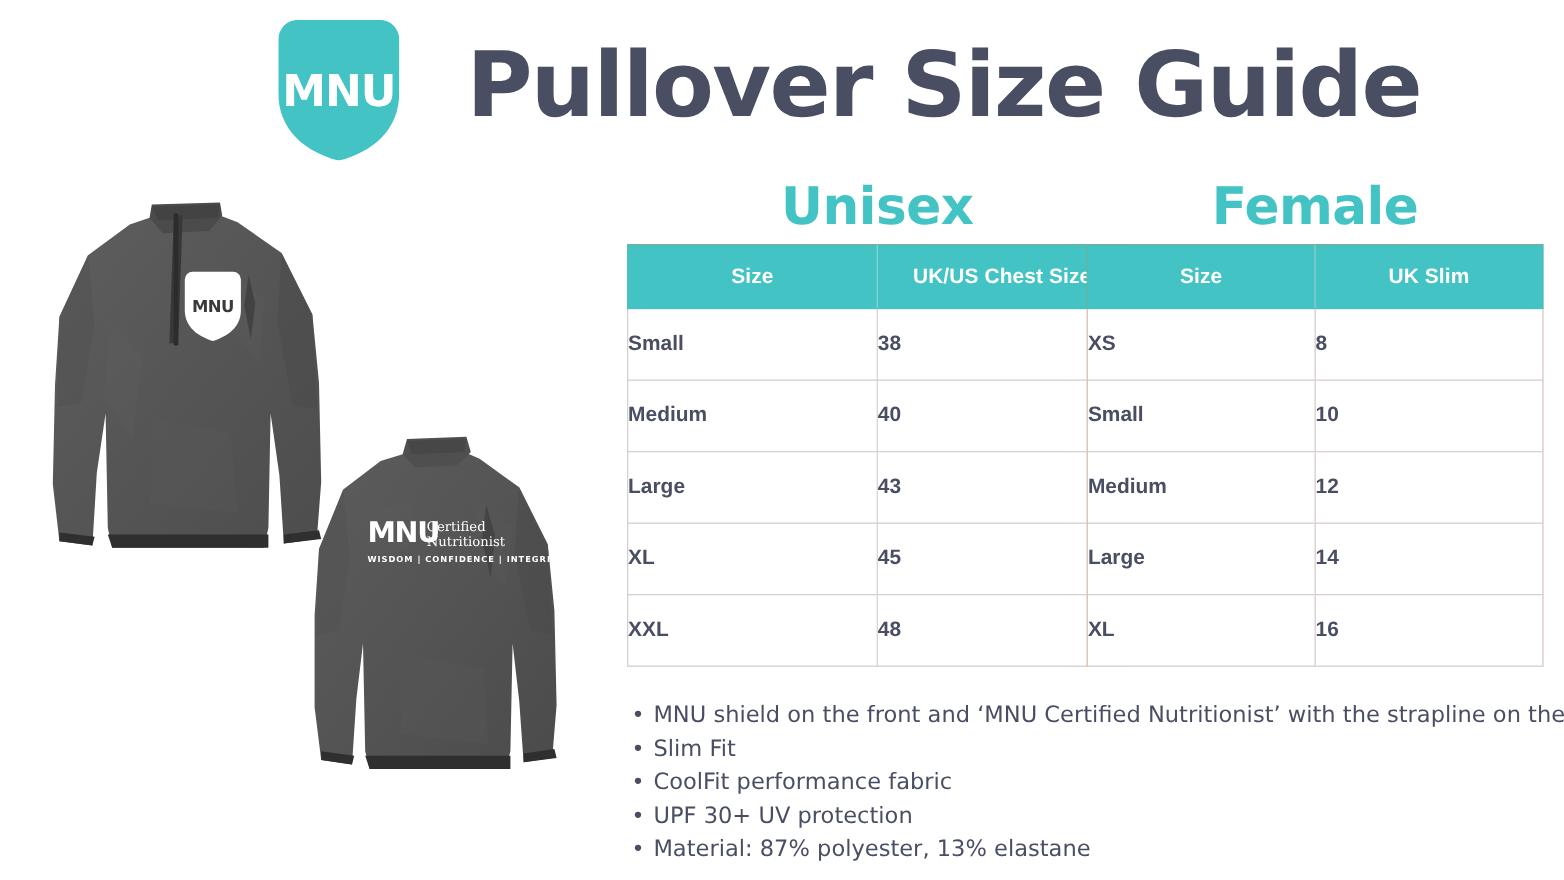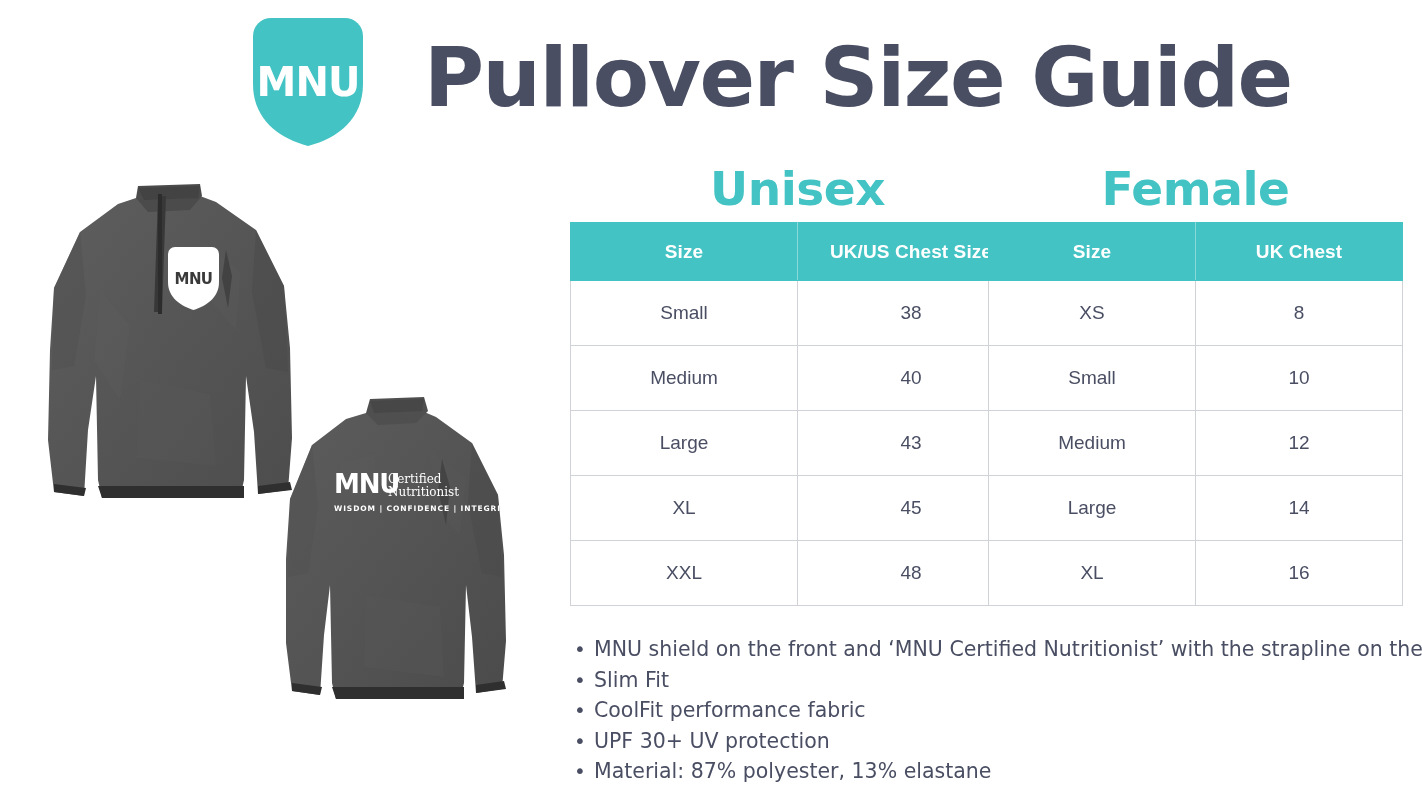--- a/index.html
+++ b/index.html
@@ -87,23 +87,22 @@
     height: 58px;
     text-align: center;
     border: 1px solid #44c3c4;
     border-right-color: #8ad9da;
     letter-spacing: 0.1px;
   }
   table.size-table th:last-child { border-right-color: #44c3c4; }
 
   table.size-table td {
     height: 65px;
-    text-align: center;
     font-size: 19px;
-    font-weight: normal;
+    font-weight: bold;
     color: #4a4e63;
     border: 1px solid #cfd2d6;
     background: #ffffff;
   }
 
   
   #features {
     position: absolute;
     left: 572px; top: 634px;
     width: 820px;
@@ -259,21 +258,21 @@
       </tbody>
     </table>
   </div>
 
   <div class="table-block" id="female-block">
     <div class="table-heading">Female</div>
     <table class="size-table">
       <thead>
         <tr>
           <th>Size</th>
-          <th>UK Chest</th>
+          <th>UK Slim</th>
         </tr>
       </thead>
       <tbody>
         <tr>
           <td>XS</td>
           <td>8</td>
         </tr>
         <tr>
           <td>Small</td>
           <td>10</td>

